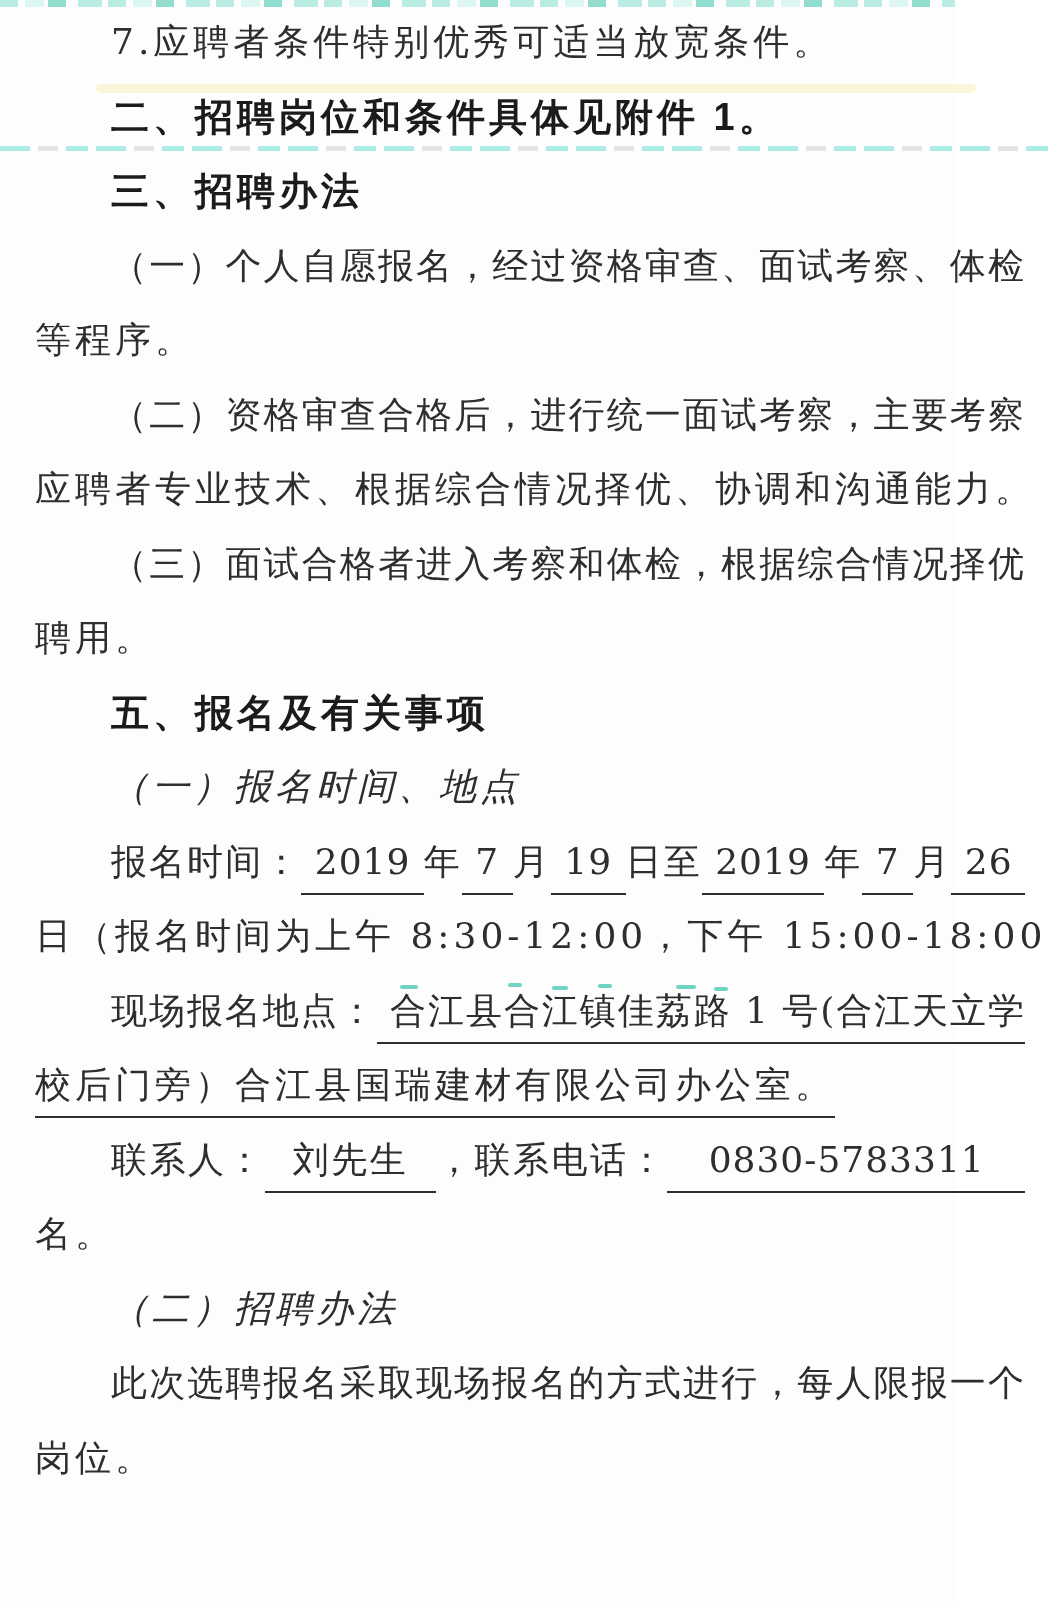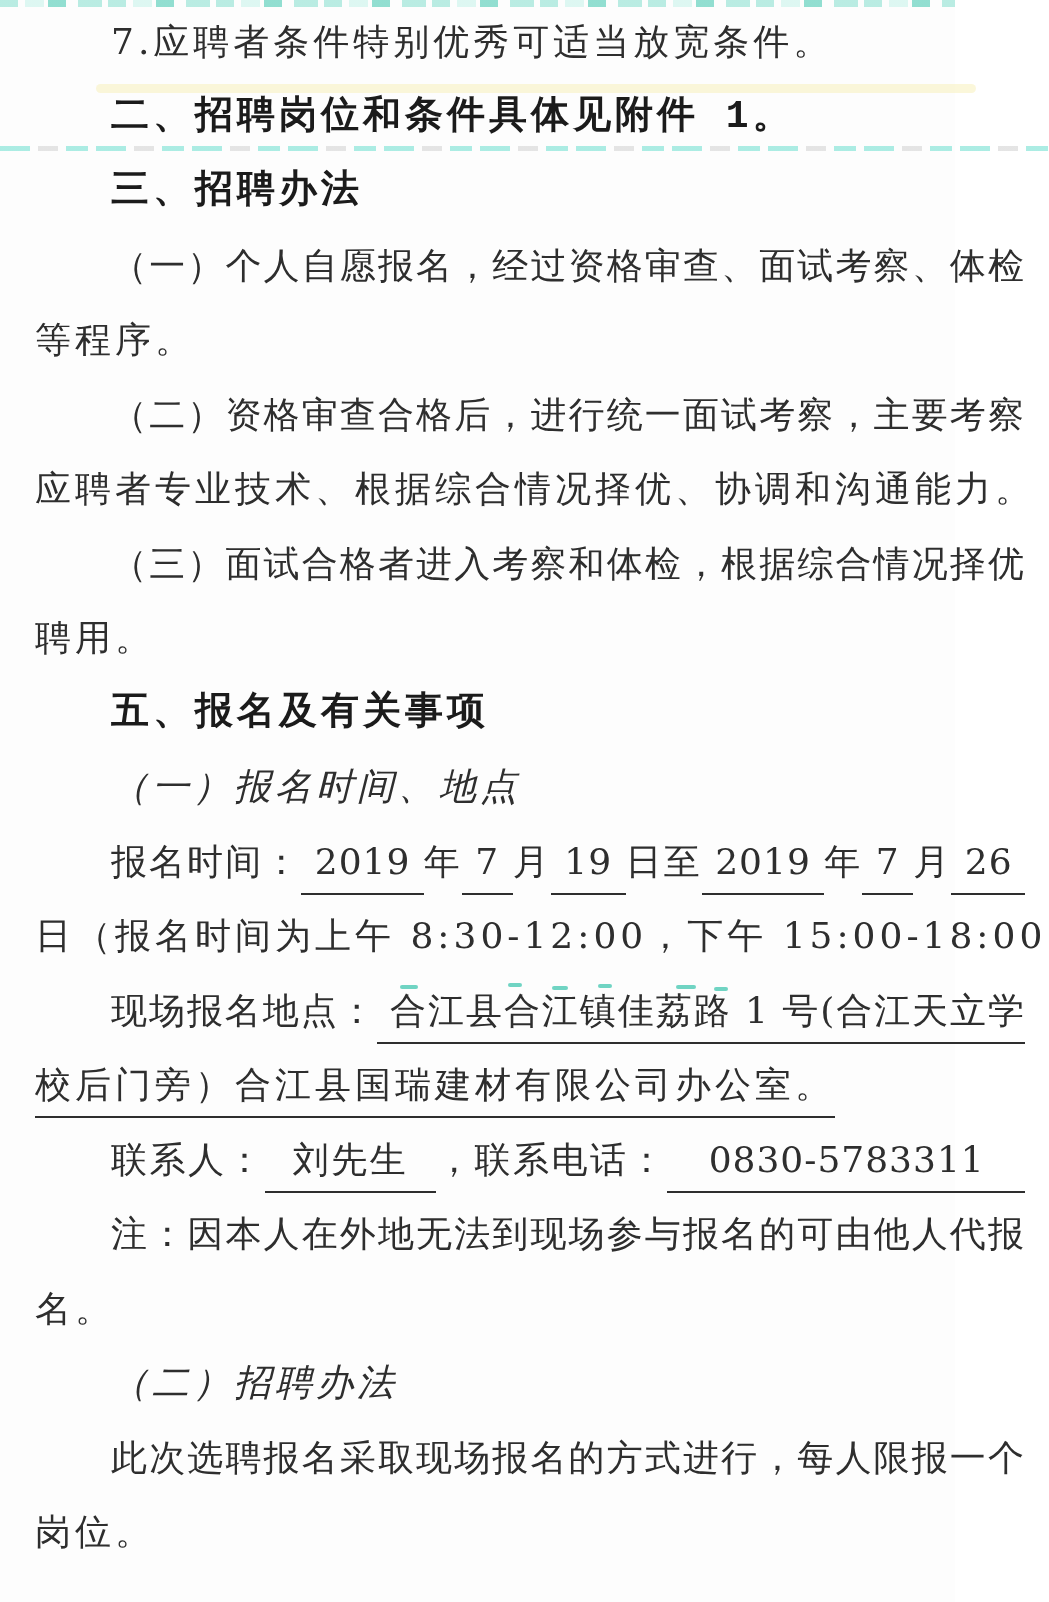--- a/index.html
+++ b/index.html
@@ -44,21 +44,21 @@
     height:74.5px;line-height:74.5px;
     font-size:36px;letter-spacing:4px;
     white-space:nowrap;
   }
   .line.indent{text-indent:76px;}
   .line.justify{
     text-align:justify;text-align-last:justify;
     letter-spacing:1px;white-space:normal;
   }
   .line.heading{
-    font-family:Liberation Mono, monospace;
+    font-family:Liberation Sans, sans-serif;
     font-weight:700;font-size:38px;color:var(--head-ink,#1b1b1b);
   }
   .line.kai{
     font-style:italic;font-weight:500;font-size:37px;
   }
   .u{
     border-bottom:2px solid var(--ink,#2e2e2e);
     padding-bottom:11px;
   }
   
@@ -90,21 +90,20 @@
       <div class="line body"><span>应聘者专业技术、根据综合情况择优、协调和沟通能力。</span></div>
       <div class="line body indent justify"><span>（三）面试合格者进入考察和体检，根据综合情况择优</span></div>
       <div class="line body"><span>聘用。</span></div>
       <div class="line heading indent"><span>五、报名及有关事项</span></div>
       <div class="line kai indent"><span>（一）报名时间、地点</span></div>
       <div class="line body indent justify"><span>报名时间：</span><span class="u">&nbsp;2019&nbsp;</span><span>年</span><span class="u">&nbsp;7&nbsp;</span><span>月</span><span class="u">&nbsp;19&nbsp;</span><span>日至</span><span class="u">&nbsp;2019&nbsp;</span><span>年</span><span class="u">&nbsp;7&nbsp;</span><span>月</span><span class="u">&nbsp;26&nbsp;</span></div>
       <div class="line body"><span>日（报名时间为上午 8:30-12:00，下午 15:00-18:00）。</span></div>
       <div class="line body indent justify"><span>现场报名地点：</span><span class="u">&nbsp;合江县合江镇佳荔路&nbsp;1&nbsp;号(合江天立学</span></div>
       <div class="line body"><span class="u">校后门旁）合江县国瑞建材有限公司办公室。</span></div>
       <div class="line body indent justify"><span>联系人：</span><span class="u">&nbsp;&nbsp;刘先生&nbsp;&nbsp;</span><span>，联系电话：</span><span class="u">&nbsp;&nbsp;&nbsp;0830-5783311&nbsp;&nbsp;&nbsp;</span></div>
-      <div class="line body indent justify"><span>注：因本人在外地无法到现场参与报名的可由他人代报</span></div>
       <div class="line body"><span>名。</span></div>
       <div class="line kai indent"><span>（二）招聘办法</span></div>
       <div class="line body indent justify"><span>此次选聘报名采取现场报名的方式进行，每人限报一个</span></div>
       <div class="line body"><span>岗位。</span></div>
     </div>
   <div class="tick t1"></div>
   <div class="tick t2"></div>
   <div class="tick t3"></div>
   <div class="tick t4"></div>
   <div class="tick t5"></div>

